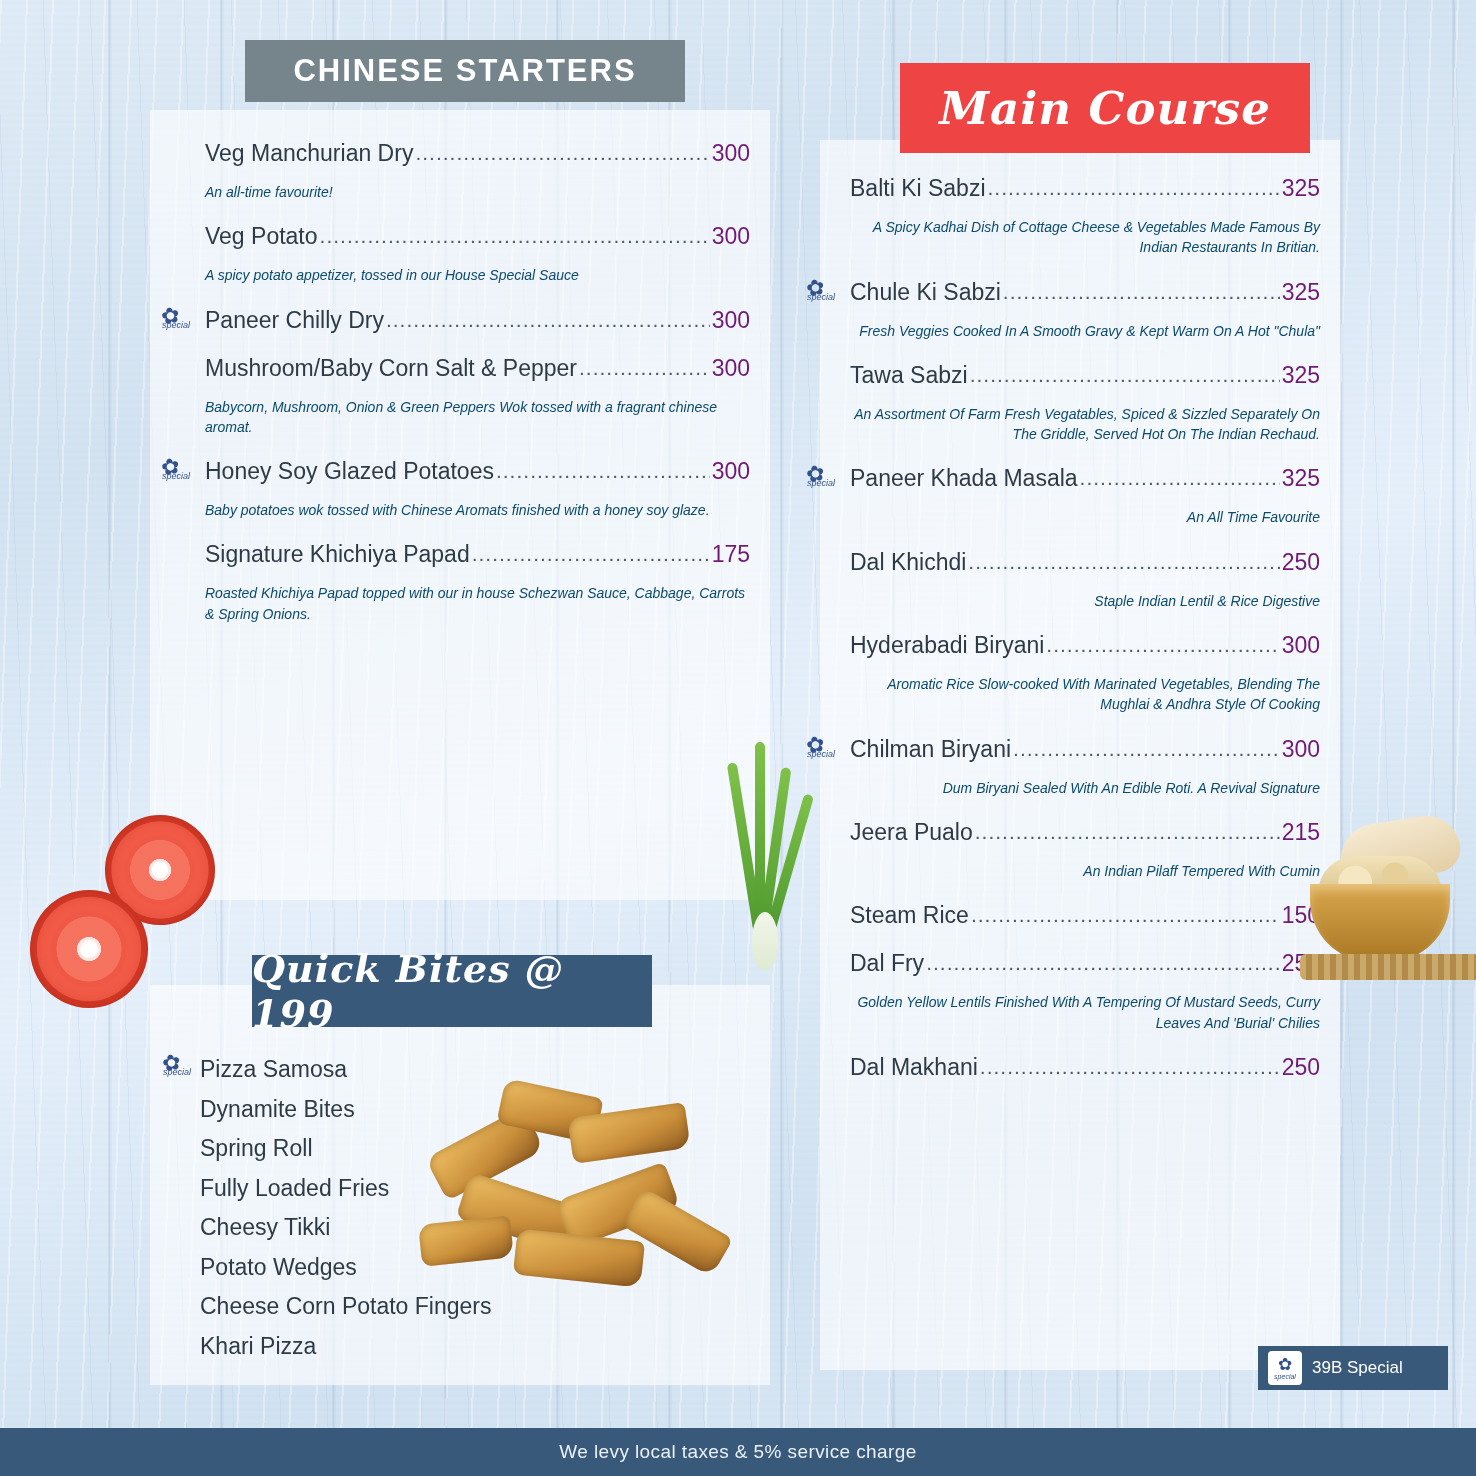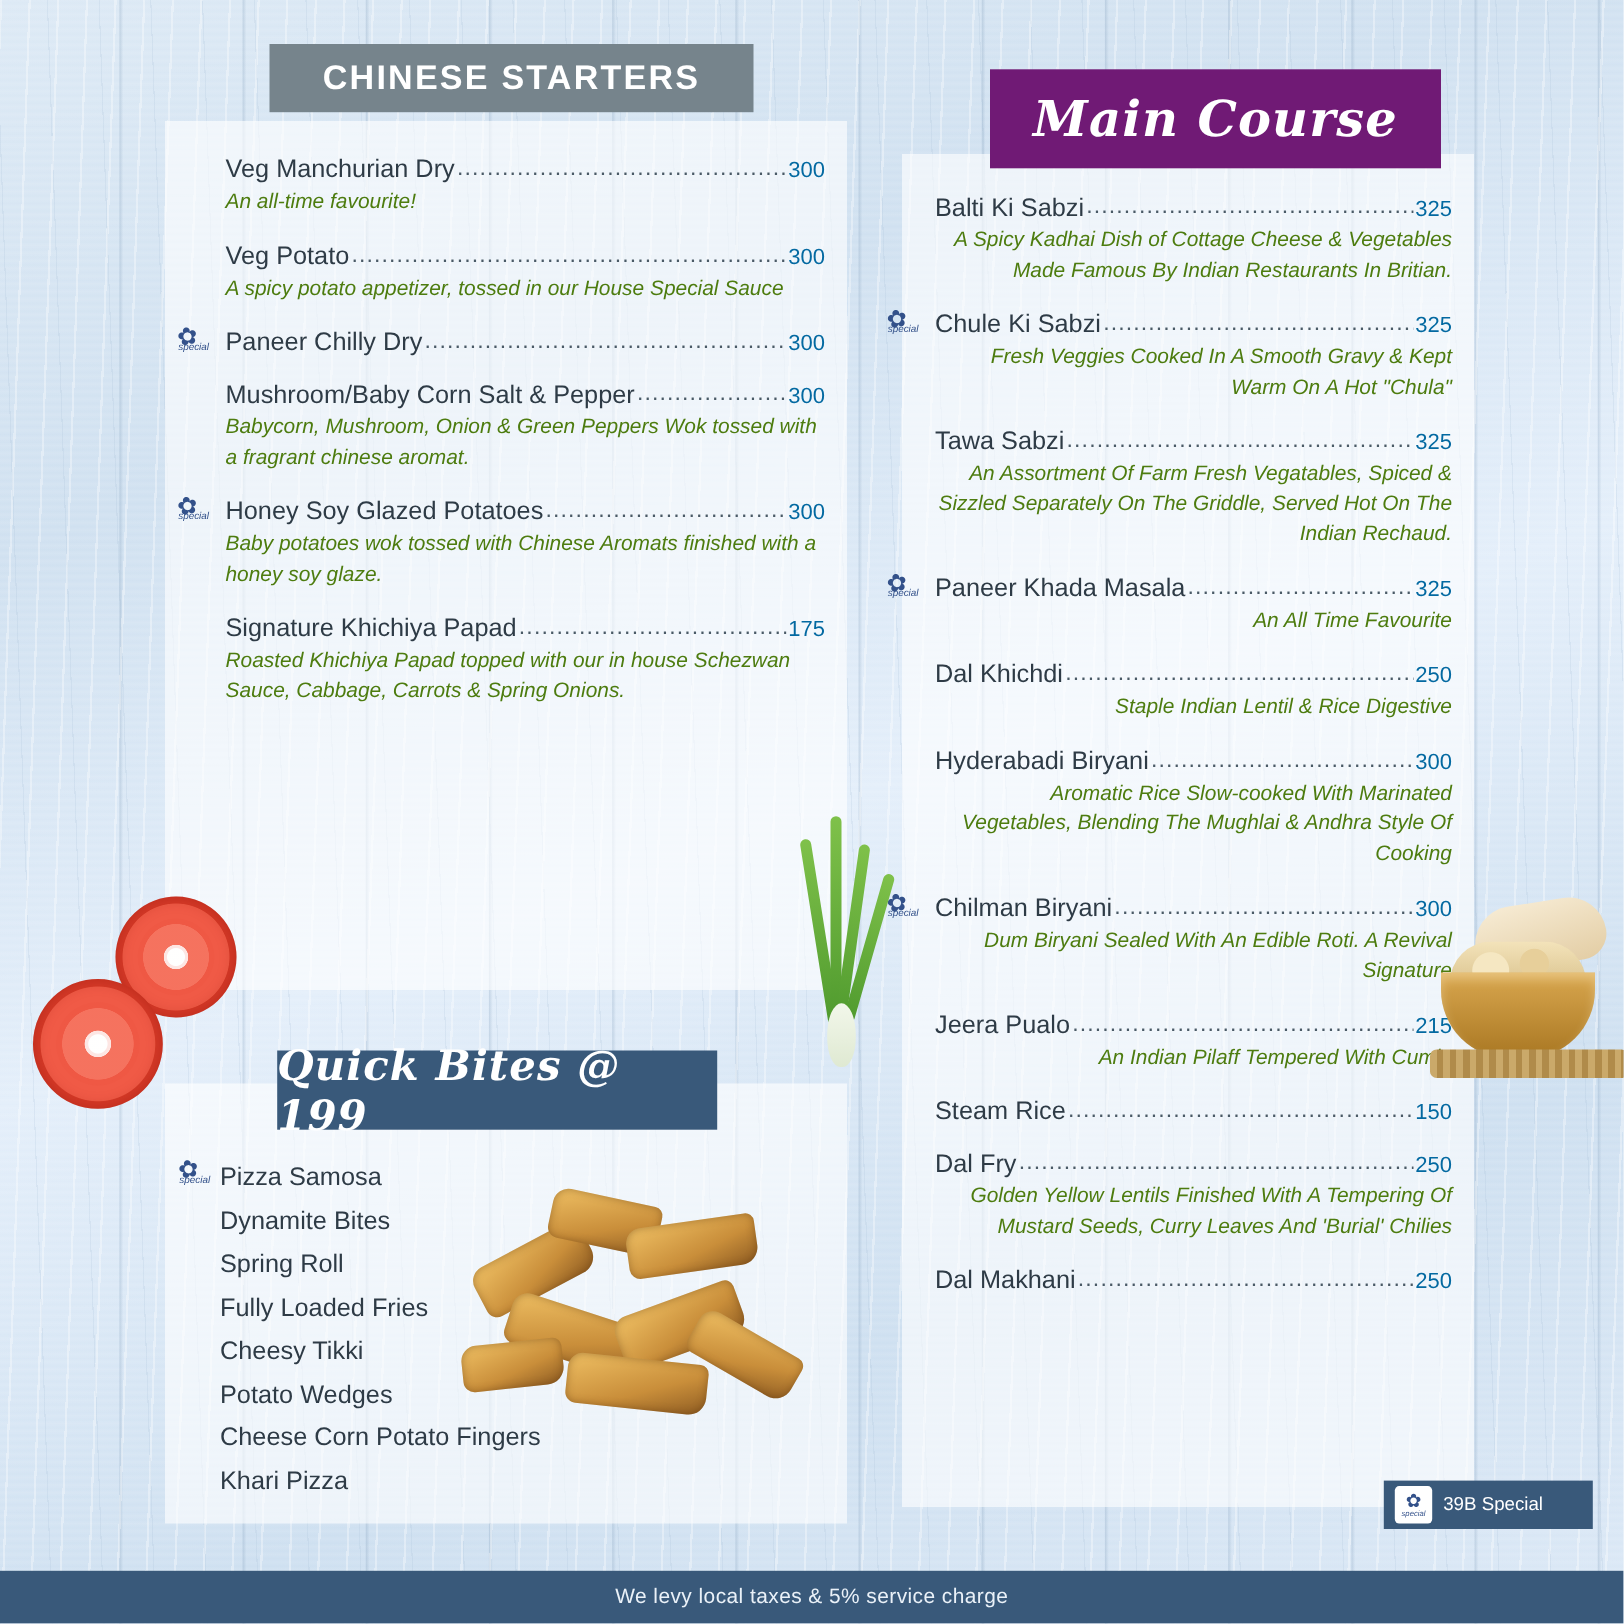--- a/index.html
+++ b/index.html
@@ -48,21 +48,21 @@
     letter-spacing:1px;
   }
   #chinese-starters-title {
     left:245px; top:40px; width:440px; height:62px;
     background:#76848c;
     font-size:31px;
     letter-spacing:2px;
   }
   #main-course-title {
     left:900px; top:63px; width:410px; height:90px;
-    background:#701a75;
+    background:#ef4444;
     font-family:"DejaVu Serif", serif;
     font-style:italic;
     font-size:45px;
     letter-spacing:1px;
   }
   #quick-bites-title {
     left:252px; top:955px; width:400px; height:72px;
     background:#39597a;
     font-family:"DejaVu Serif", serif;
     font-style:italic;
@@ -83,27 +83,27 @@
   .dots {
     flex:1 1 auto;
     overflow:hidden;
     margin:0 2px;
     color:#4a5a66;
     font-size:21px;
     letter-spacing:1px;
     position:relative;
     top:-2px;
   }
-  .price { flex:0 0 auto; color:#0369a1; font-size:20px; }
+  .price { flex:0 0 auto; color:#701a75; font-size:23px; }
   .desc {
     font-style:italic;
-    font-size:19px;
-    color:#4d7c0f;
+    font-size:14px;
+    color:#0c4a6e;
     line-height:1.45;
-    margin-top:3px;
+    margin-top:15px;
     max-width:545px;
   }
   #right-items .desc { max-width:500px;text-align:right; }
 
   .special-mark {
     position:absolute;
     left:-44px; top:-4px;
     width:40px; height:34px;
     color:#2f4f7c;
     font-size:11px;

